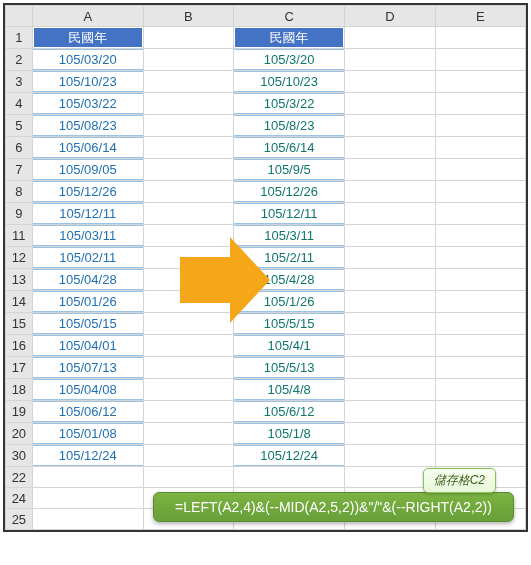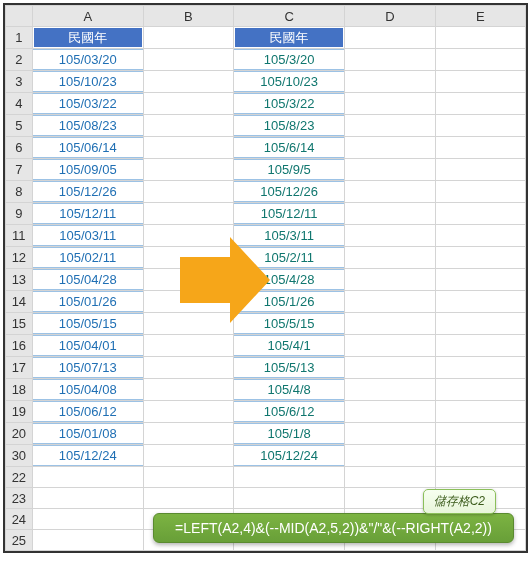--- a/index.html
+++ b/index.html
@@ -372,28 +372,20 @@
         </tr>
         <tr>
           <td class="row-hdr">22</td>
           <td></td>
           <td></td>
           <td></td>
           <td></td>
           <td></td>
         </tr>
         <tr>
-          <td class="row-hdr">23</td>
-          <td></td>
-          <td></td>
-          <td></td>
-          <td></td>
-          <td></td>
-        </tr>
-        <tr>
           <td class="row-hdr">24</td>
           <td></td>
           <td></td>
           <td></td>
           <td></td>
           <td></td>
         </tr>
         <tr>
           <td class="row-hdr">25</td>
           <td></td>

